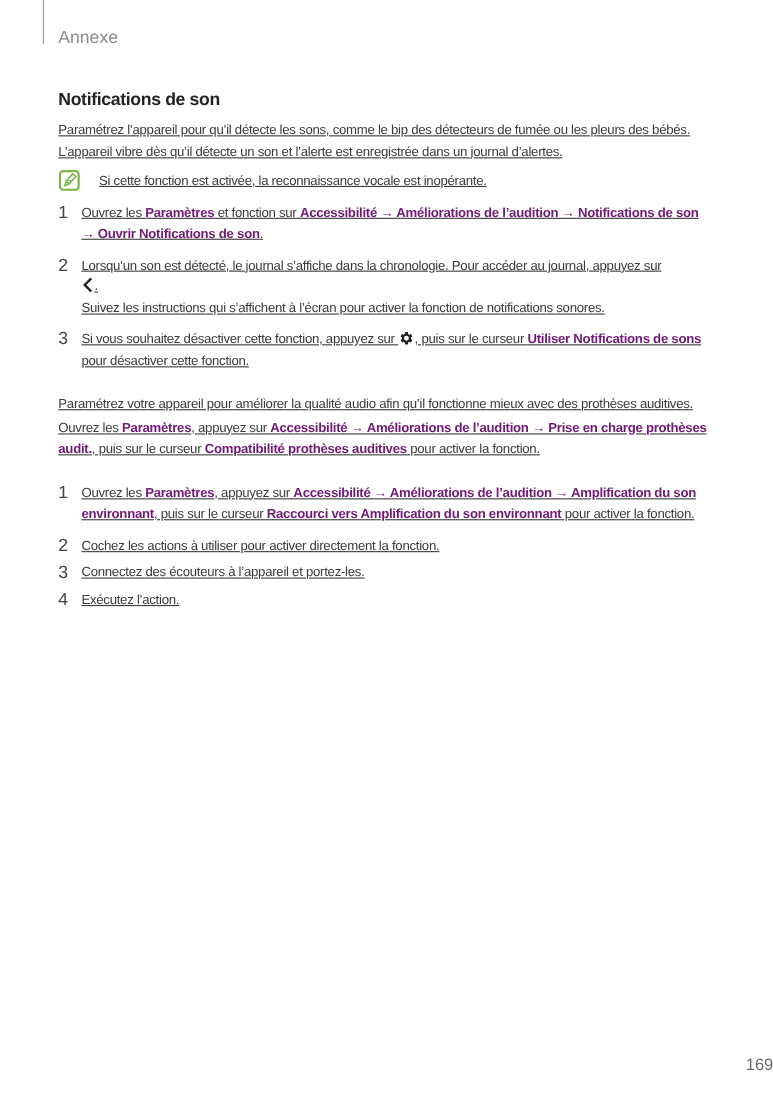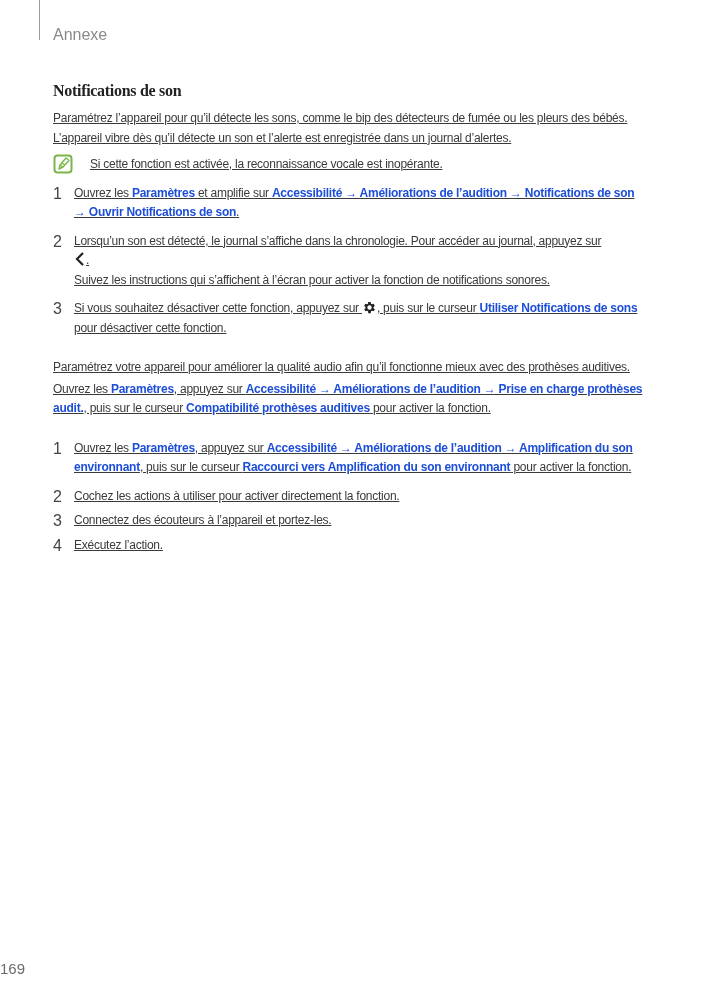--- a/index.html
+++ b/index.html
@@ -1,32 +1,32 @@
 <!DOCTYPE html>
 <html><head>
 <meta charset="utf-8">
 <style>
   html,body{margin:0;padding:0;background:#fff;}
   body{width:703px;height:994px;position:relative;overflow:hidden;font-family:"Liberation Sans",sans-serif;color:#3a3a3a;}
   .vline{position:absolute;left:39px;top:0;width:1px;height:40px;background:#9a9a9a;}
   .header{position:absolute;left:53px;top:26px;font-size:16px;color:#8a8a8a;}
   .content{position:absolute;left:53px;top:82px;width:590px;}
-  h2{font-size:16px;font-weight:bold;color:#222;margin:0 0 9px 0;letter-spacing:-0.3px;font-family:Liberation Serif, serif;}
+  h2{font-size:16px;font-weight:bold;color:#222;margin:0 0 9px 0;letter-spacing:-0.3px;}
   p{font-size:12px;line-height:19.5px;margin:0;letter-spacing:-0.25px;text-decoration:underline;}
-  b{color:#1d4ed8;}
+  b{color:#701a75;}
   .note{display:flex;align-items:flex-start;margin-top:3px;}
   .note .icon{width:20px;height:20px;margin-right:17px;flex:none;}
   .note p{padding-top:1px;}
   .steps{margin-top:0;}
   .step{display:flex;margin-top:9px;}
   .step .num{width:21px;flex:none;font-size:16px;line-height:19.5px;color:#444;}
   .step .txt{flex:1;}
   .sec{margin-top:19px;}
   .inline-icon{display:inline-block;vertical-align:-3px;}
-  .page-num{position:absolute;left:0;width:703px;top:960px;text-align:left;font-size:15px;color:#6a6a6a;}
+  .page-num{position:absolute;left:0;width:703px;top:960px;text-align:right;font-size:15px;color:#6a6a6a;}
 </style>
 </head>
 <body>
 
 <div class="vline"></div>
 <div class="header">Annexe</div>
 
 <div class="content">
 
   <section>
@@ -35,21 +35,21 @@
     <div class="note" style="margin-top:6px;text-align:right;">
       <svg class="icon" viewBox="0 0 20 20">
         <rect x="1.5" y="1.5" width="17" height="17" rx="3" fill="none" stroke="#7ab648" stroke-width="2"></rect>
         <path d="M6 15 L7 11 L13 4 L16 6.5 L10 13 Z M7 11 L10 13 M9 9 L12 11" fill="none" stroke="#7ab648" stroke-width="1.4" stroke-linejoin="round"></path>
       </svg>
       <p>Si cette fonction est activée, la reconnaissance vocale est inopérante.</p>
     </div>
     <div class="steps" style="margin-top:6px;">
       <div class="step">
         <span class="num">1</span>
-        <p class="txt"><span>Ouvrez les </span><b>Paramètres</b><span> et amplifie sur </span><b>Accessibilité → Améliorations de l’audition → Notifications de son → Ouvrir Notifications de son</b><span>.</span></p>
+        <p class="txt"><span>Ouvrez les </span><b>Paramètres</b><span> et fonction sur </span><b>Accessibilité → Améliorations de l’audition → Notifications de son → Ouvrir Notifications de son</b><span>.</span></p>
       </div>
       <div class="step">
         <span class="num">2</span>
         <div class="txt">
           <p><span>Lorsqu’un son est détecté, le journal s’affiche dans la chronologie. Pour accéder au journal, appuyez sur</span><br>
             <svg class="inline-icon" width="12" height="16" viewBox="0 0 12 16">
                 <path d="M9 2 L3 8 L9 14" fill="none" stroke="#222" stroke-width="2.2"></path>
               </svg><span>.</span></p>
           <p>Suivez les instructions qui s’affichent à l’écran pour activer la fonction de notifications sonores.</p>
         </div>

